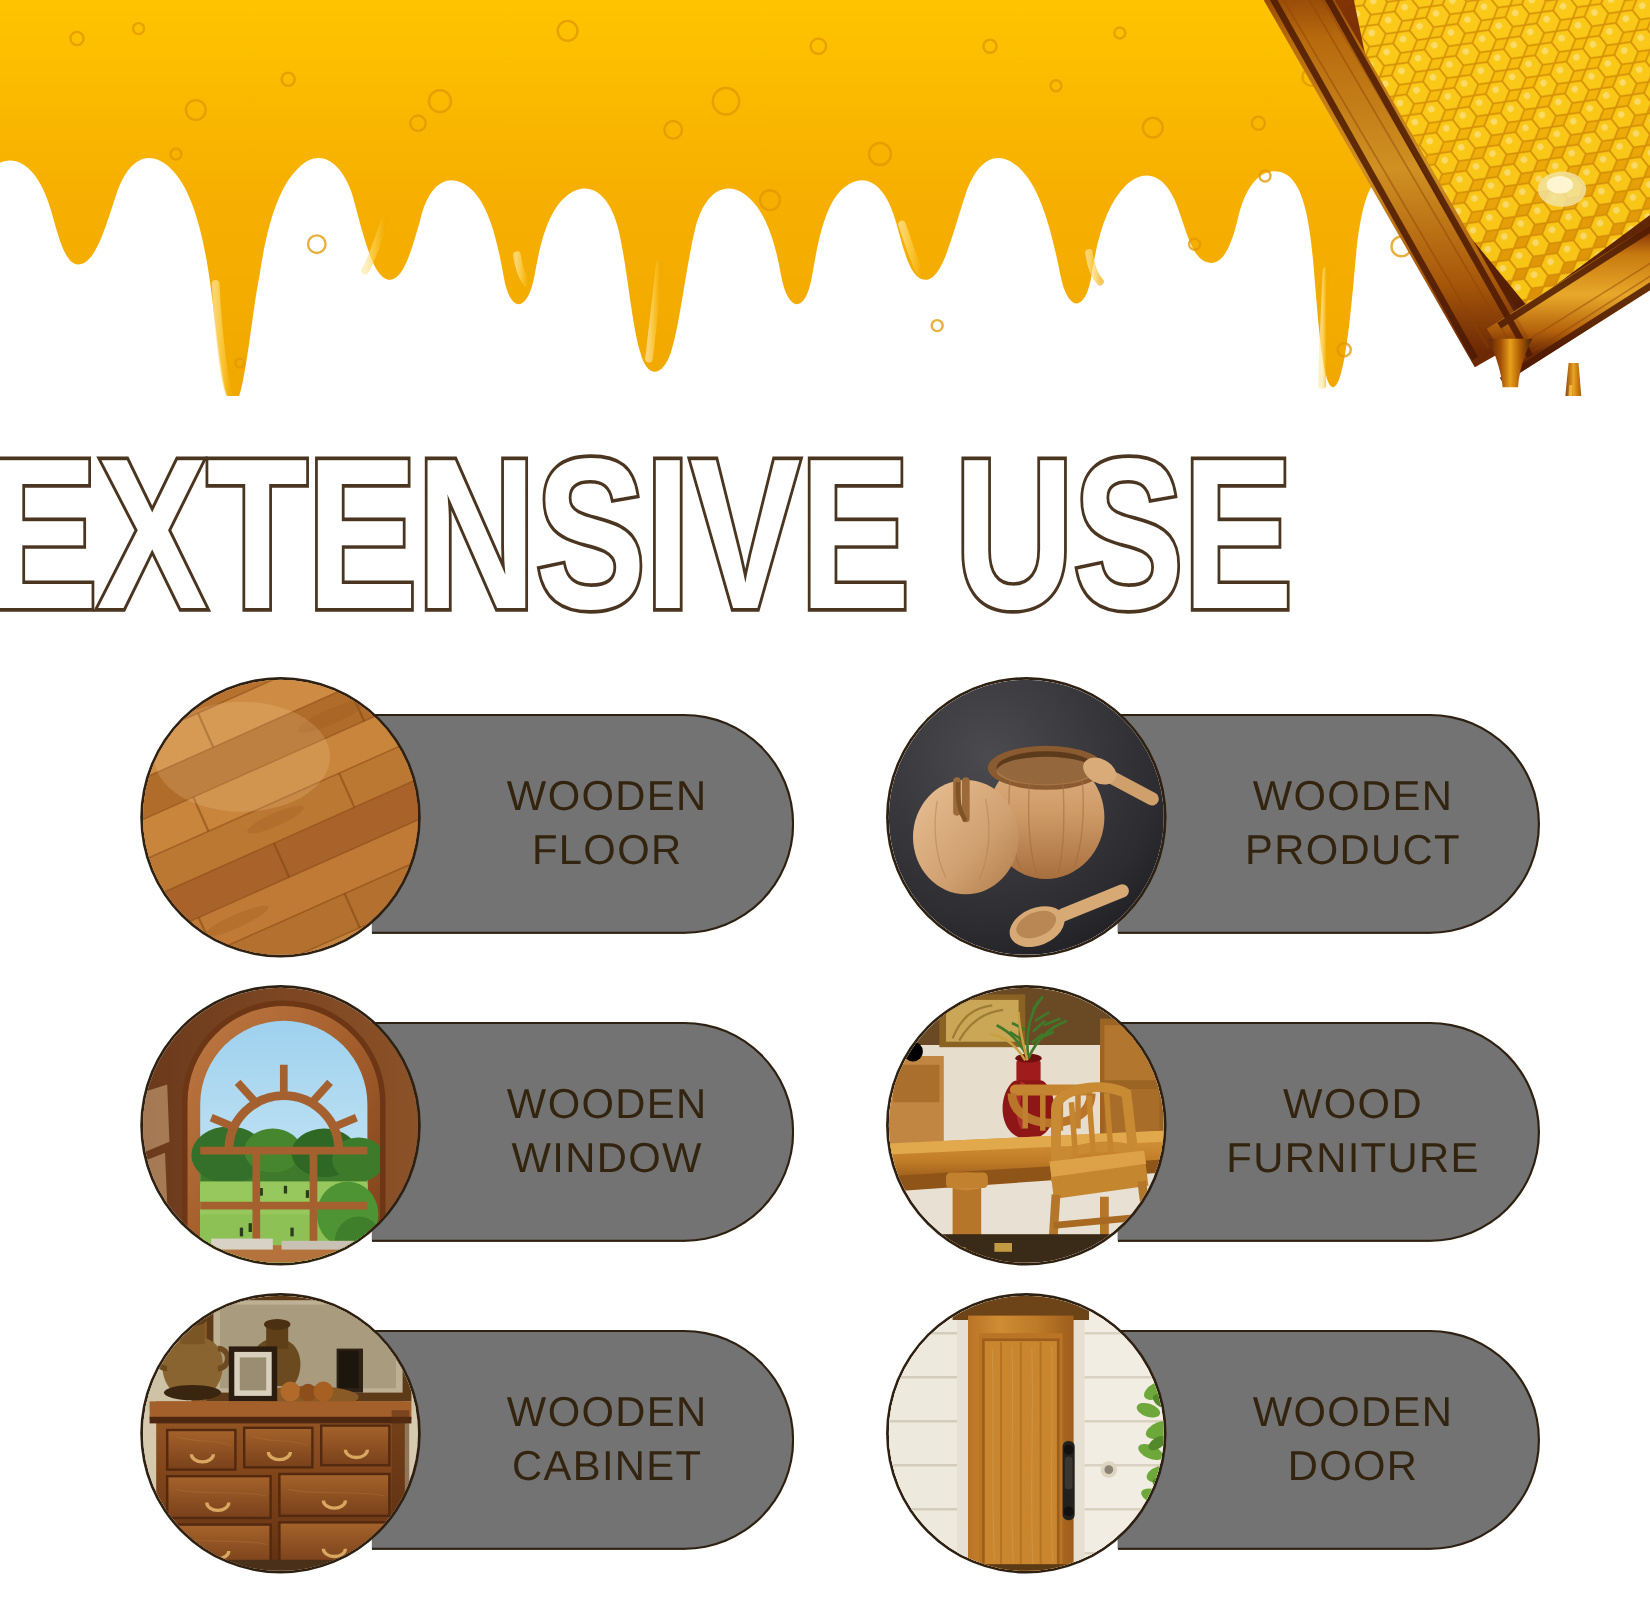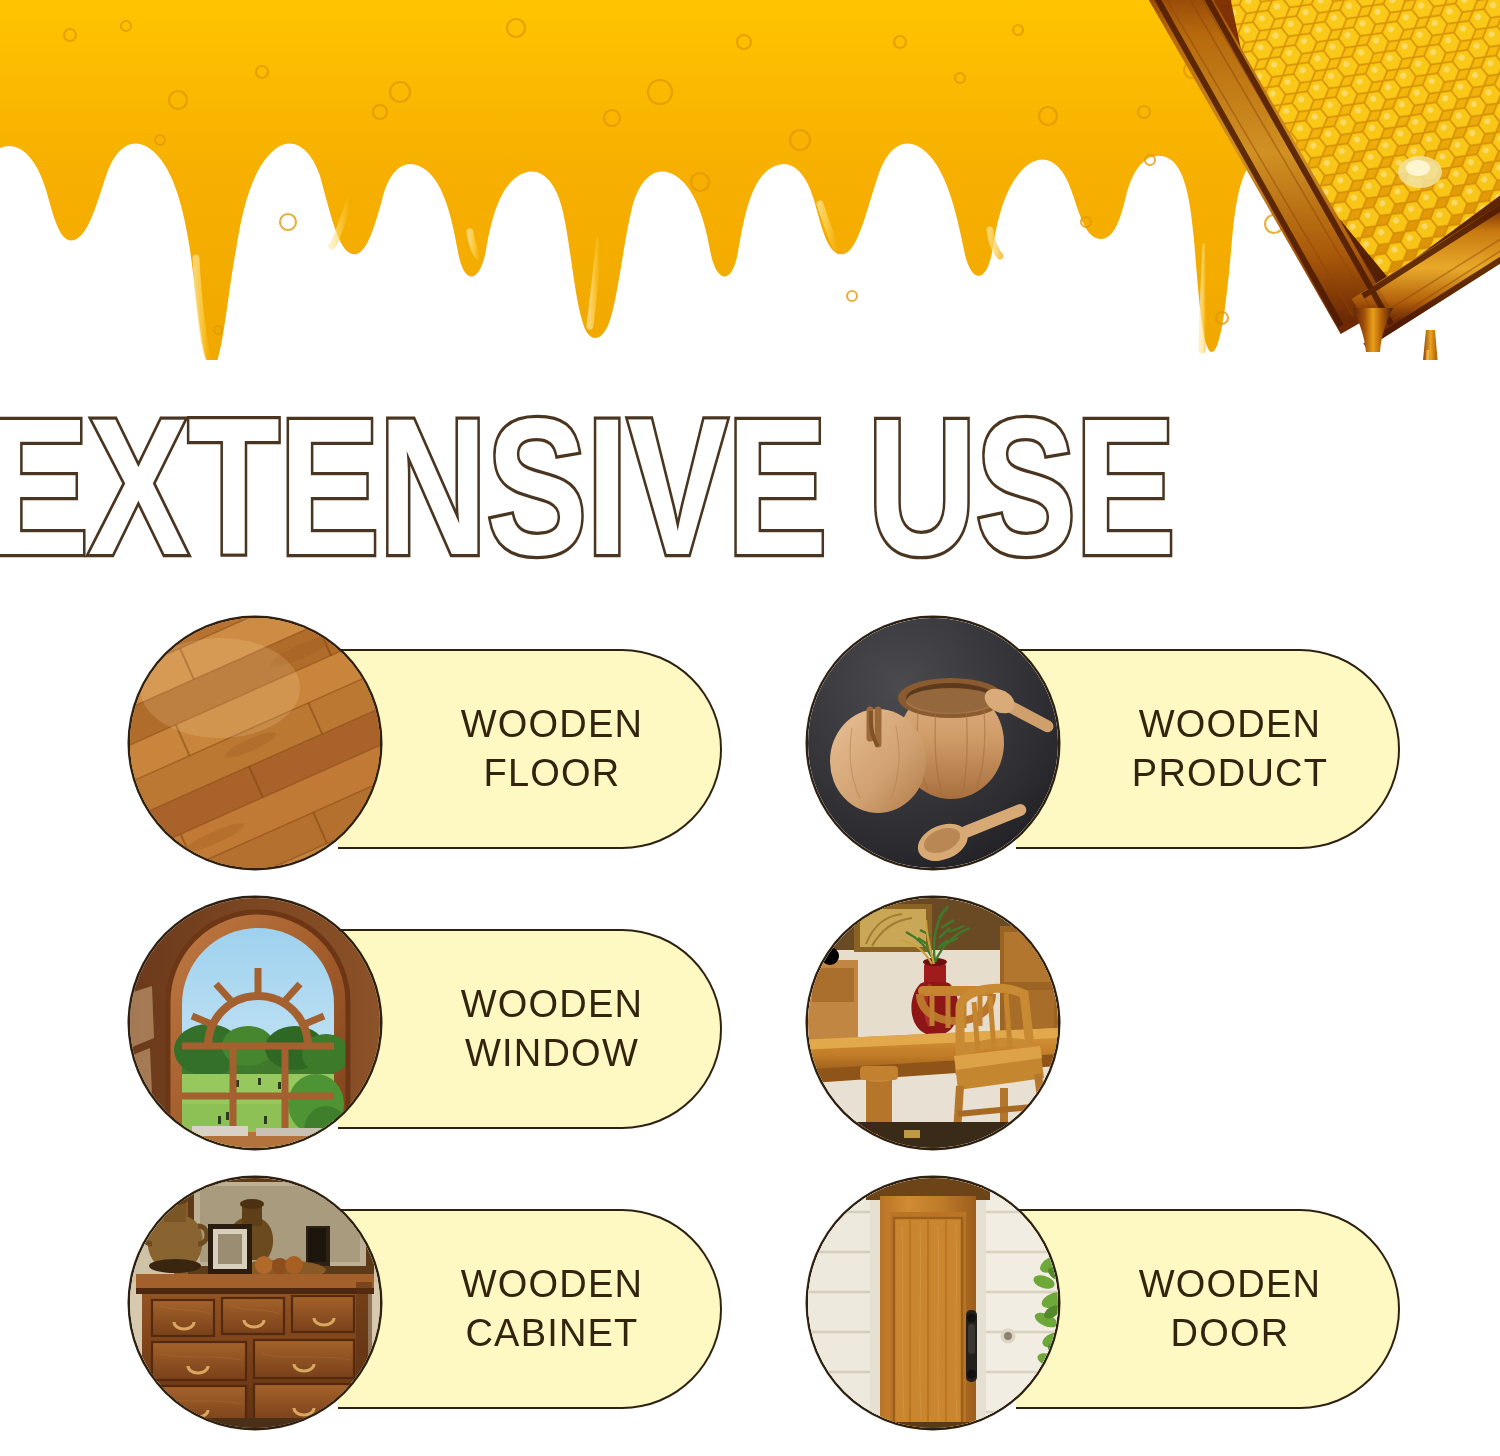--- a/index.html
+++ b/index.html
@@ -33,21 +33,21 @@
   .feature-row{position:absolute;width:1500px;height:262px;}
   .feature-item{position:absolute;width:600px;height:262px;}
   .feature-item.left{left:130px;}
   .feature-item.right{left:808px;}
 
   
   .pill{
     position:absolute;left:208px;top:31px;
     width:384px;height:200px;
     box-sizing:border-box;
-    background:#fef9c3;
+    background:#737373;
     border:2.5px solid #2e2112;
     border-radius:0 100px 100px 0;
     border-left:none;
     display:flex;align-items:center;justify-content:center;
     z-index:1;
   }
   .pill-label{
     text-align:center;
     color:#33240f;
     font-size:38px;
@@ -459,20 +459,24 @@
           <rect x="40" y="234" width="176" height="16" fill="#b4733c"></rect>
           <rect x="62" y="228" width="56" height="10" fill="#d8d2c6"></rect>
           <rect x="126" y="230" width="66" height="8" fill="#c9c2b4"></rect>
 
           <path d="M38,250 L38,104 A90,90 0 0 1 218,104 L218,250" fill="none" stroke="#6d3716" stroke-width="5"></path>
         </svg>
       </div>
     </div>
 
     <div class="feature-item right">
+      <div class="pill">
+        <span class="pill-label">WOOD
+FURNITURE</span>
+      </div>
       <div class="thumb">
         <svg viewBox="0 0 250 250">
           <defs>
             <linearGradient id="oakG" x1="0" y1="0" x2="0" y2="1">
               <stop offset="0%" stop-color="#d99a3e"></stop>
               <stop offset="60%" stop-color="#c07c26"></stop>
               <stop offset="100%" stop-color="#96591a"></stop>
             </linearGradient>
           </defs>
           <rect width="250" height="250" fill="#e8e0d2"></rect>

